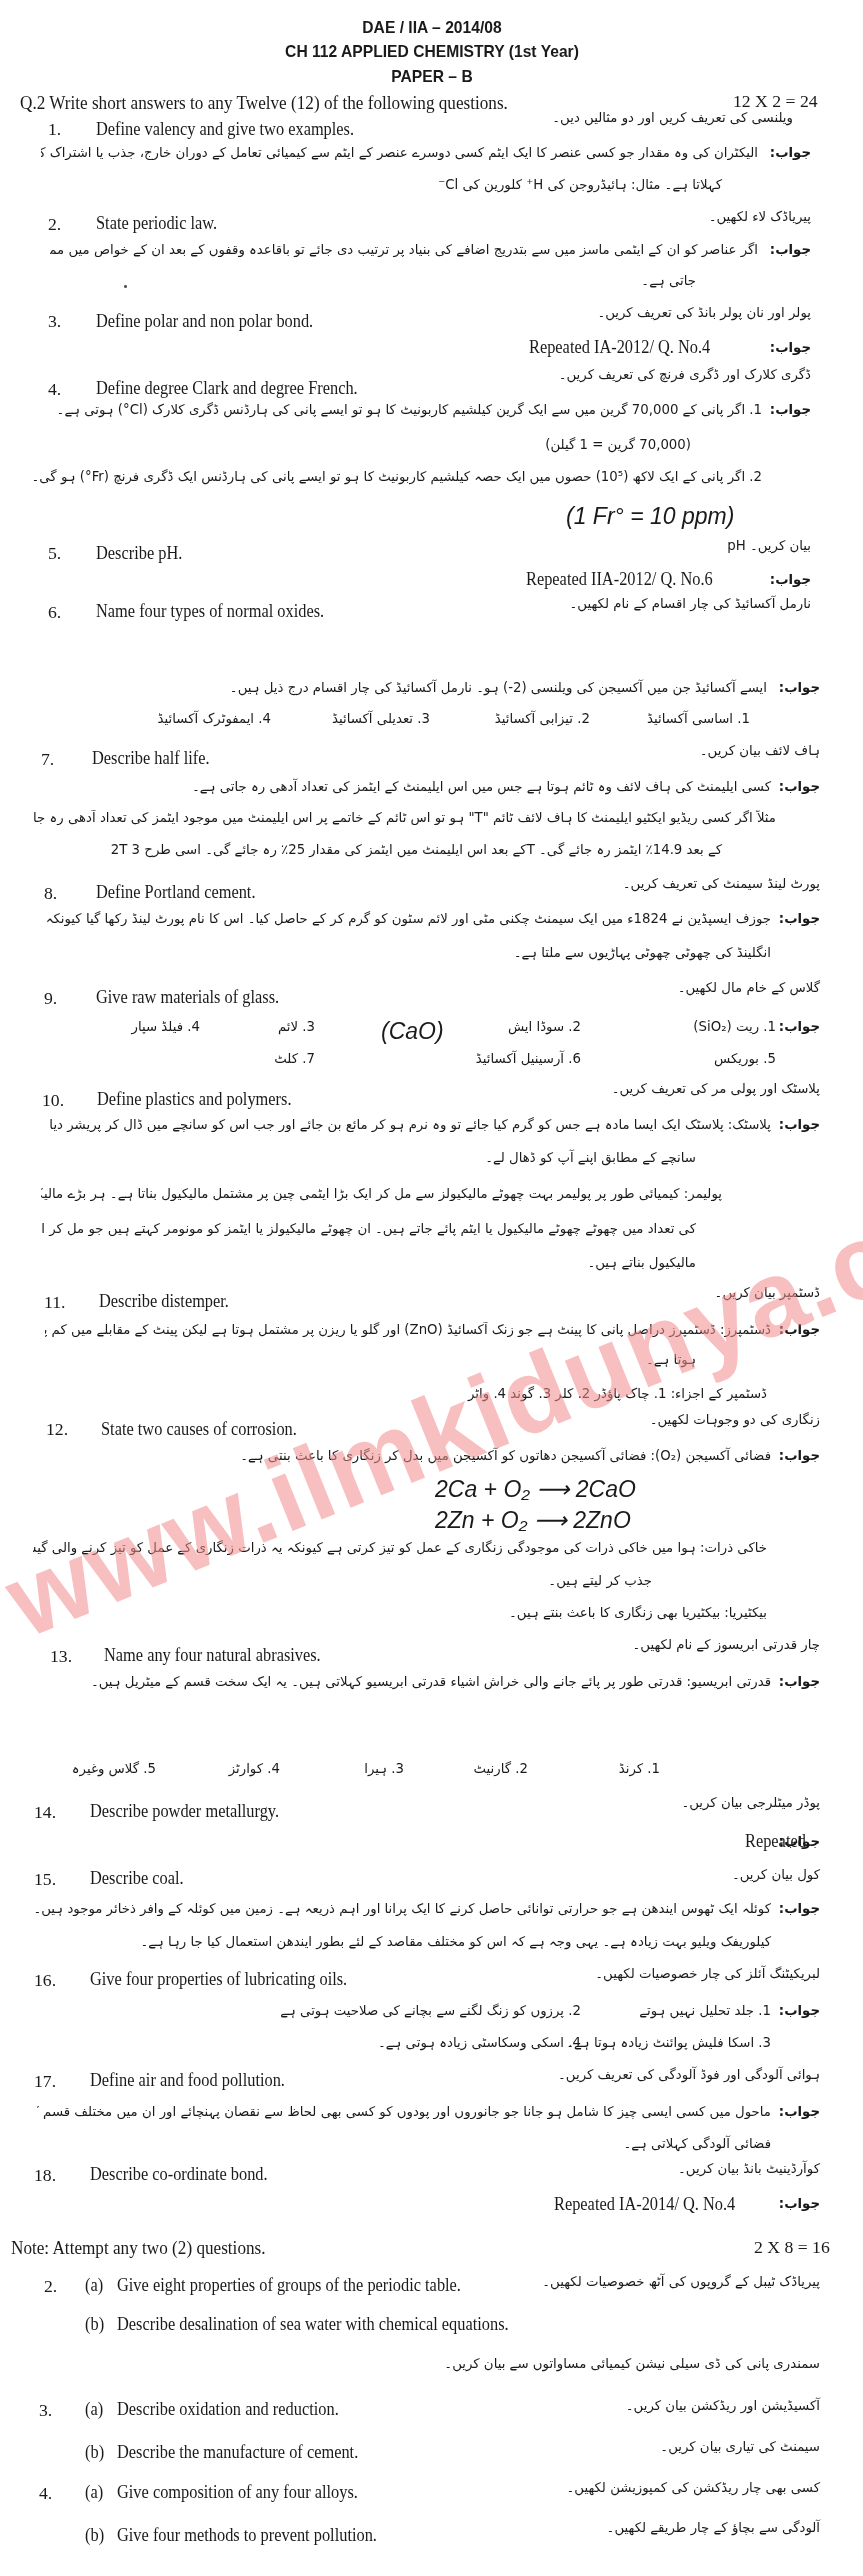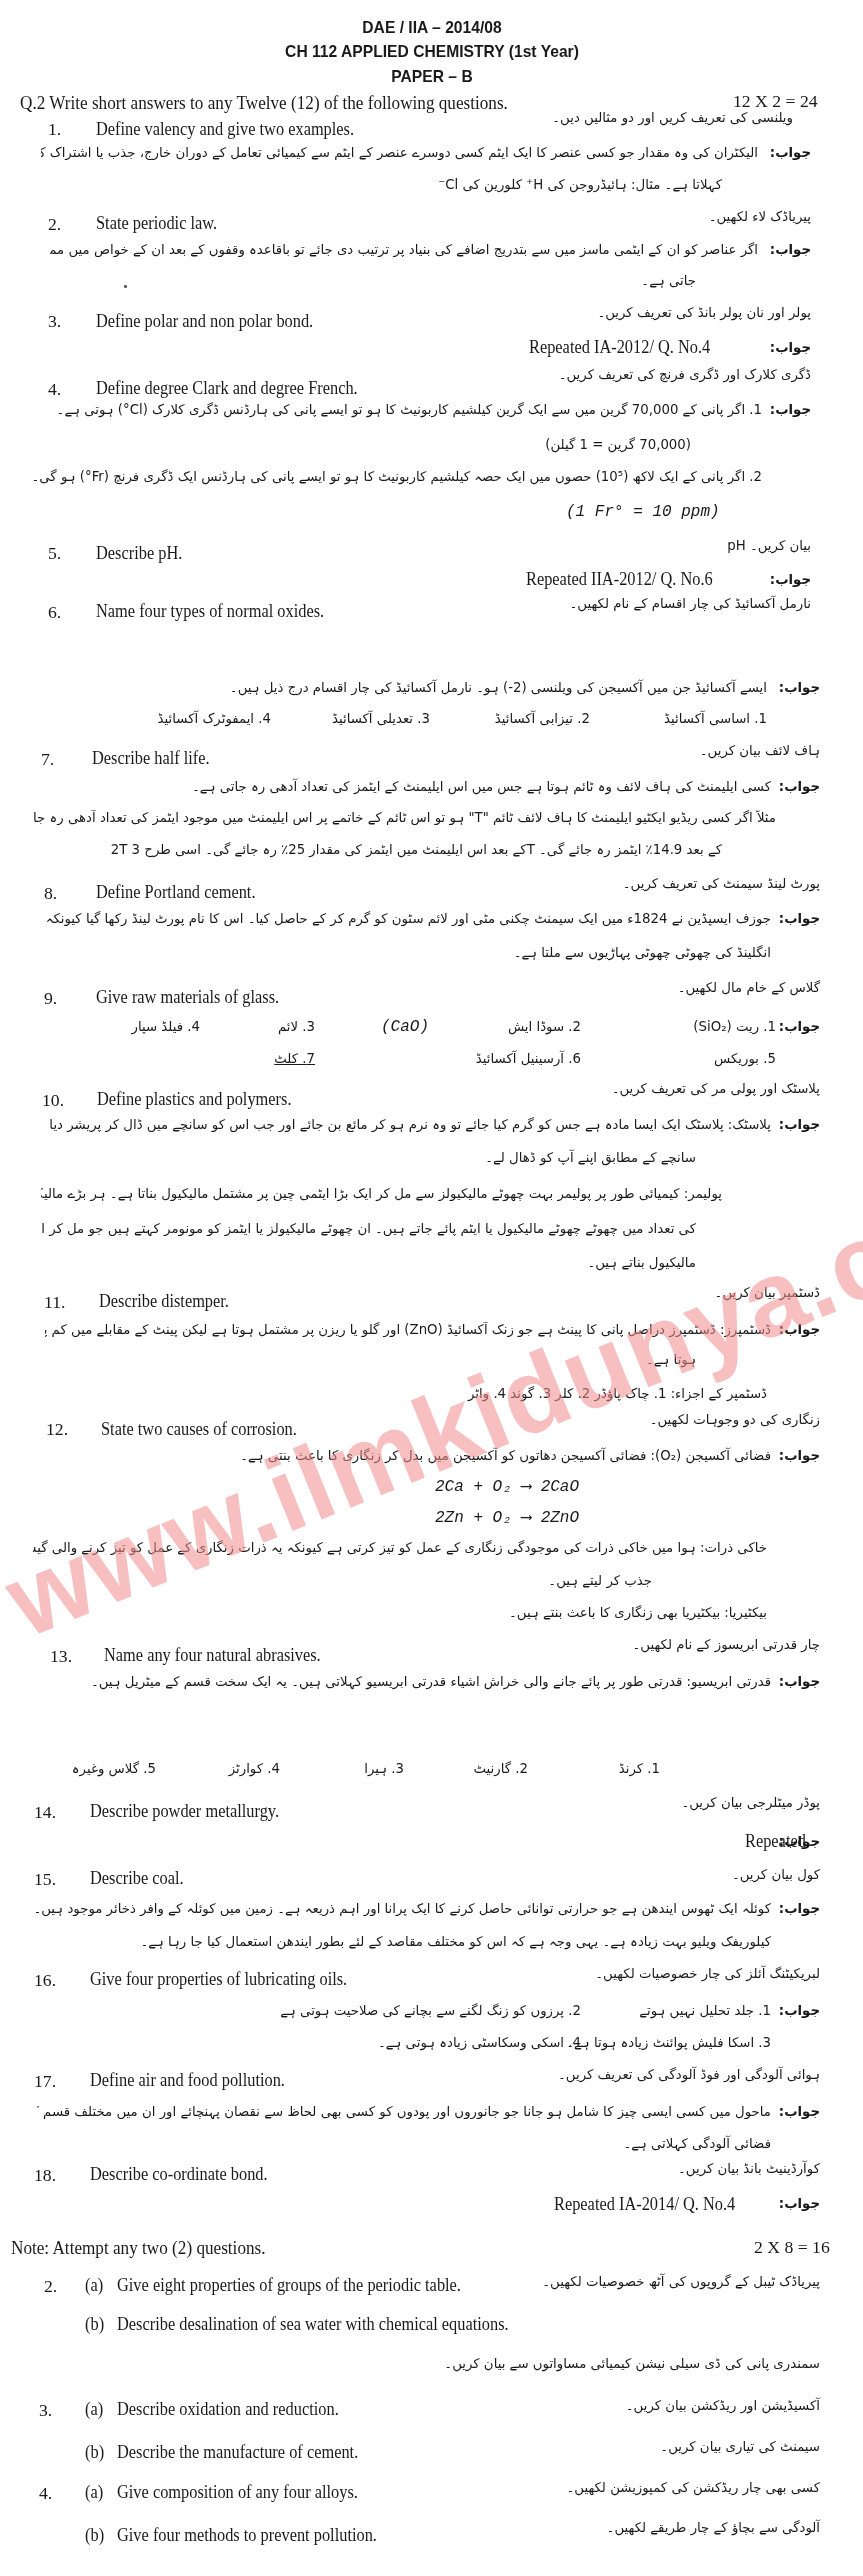--- a/index.html
+++ b/index.html
@@ -5,21 +5,21 @@
   html, body { margin: 0; padding: 0; background: #ffffff; }
   body { width: 864px; height: 2576px; position: relative; overflow: hidden; color: #1a1a1a; font-family: "Liberation Serif", serif; }
   .page { position: absolute; left: 0; top: 0; width: 864px; height: 2576px; }
   .hdr { position: absolute; left: 0; width: 864px; text-align: center; font-family: "Liberation Sans", sans-serif; font-weight: bold; font-size: 17px; transform: scaleX(0.92); }
   .abs { position: absolute; white-space: nowrap; }
   .en { font-family: "Liberation Serif", serif; font-size: 18.6px; transform-origin: left top; transform: scaleX(0.88); }
   .num { font-family: "Liberation Serif", serif; font-size: 17.7px; }
   .ur { font-family: "DejaVu Sans", sans-serif; font-size: 13.3px; direction: rtl; text-align: right; unicode-bidi: plaintext; }
   .ans { font-weight: bold; }
   .marks { font-family: "Liberation Serif", serif; font-size: 17.7px; }
-  .eq { font-family: Liberation Mono, monospace; font-style: italic; font-size: 16px; }
+  .eq { font-family: Liberation Sans, sans-serif; font-style: italic; font-size: 23px; }
   .watermark { position: absolute; left: 35px; top: 1540px; font-family: "Liberation Sans", sans-serif; font-weight: bold; font-size: 106px; color: #f28b8b; opacity: 0.55; transform: rotate(-22deg); transform-origin: left bottom; white-space: nowrap; pointer-events: none; letter-spacing: 1.8px; }
   .dot { position: absolute; width: 2.7px; height: 2.7px; background: #555; border-radius: 50%; }
 </style>
 </head>
 <body>
 
 <div class="page">
 
   <div class="hdr" style="top:17.7px;">DAE / IIA – 2014/08</div>
   <div class="hdr" style="top:42px;">CH 112 APPLIED CHEMISTRY (1st Year)</div>
@@ -62,21 +62,21 @@
   <div class="abs num" style="left:48px; top:543px;">5.</div>
   <div class="abs en" style="left:96px; top:542px;">Describe pH.</div>
   <div class="abs ur ans" style="right:53px; top:572px;">جواب:</div>
   <div class="abs en" style="left:526px; top:568px;">Repeated IIA-2012/ Q. No.6</div>
 
   <div class="abs ur" style="right:53px; top:596px;">نارمل آکسائیڈ کی چار اقسام کے نام لکھیں۔</div>
   <div class="abs num" style="left:48px; top:602px;">6.</div>
   <div class="abs en" style="left:96px; top:600px;">Name four types of normal oxides.</div>
   <div class="abs ur ans" style="right:44px; top:680px;">جواب:</div>
   <div class="abs ur" style="right:97px; top:680px;">ایسے آکسائیڈ جن میں آکسیجن کی ویلنسی (2-) ہو۔ نارمل آکسائیڈ کی چار اقسام درج ذیل ہیں۔</div>
-  <div class="abs ur" style="right:97px; top:711px;text-align:right;">1.  اساسی آکسائیڈ</div>
+  <div class="abs ur" style="right:114px; top:711px;text-align:right;">1.  اساسی آکسائیڈ</div>
   <div class="abs ur" style="right:274px; top:711px;">2.  تیزابی آکسائیڈ</div>
   <div class="abs ur" style="right:434px; top:711px;">3.  تعدیلی آکسائیڈ</div>
   <div class="abs ur" style="right:593px; top:711px;">4.  ایمفوٹرک آکسائیڈ</div>
 
   <div class="abs ur" style="right:44px; top:743px;">ہاف لائف بیان کریں۔</div>
   <div class="abs num" style="left:41px; top:749px;">7.</div>
   <div class="abs en" style="left:92px; top:747px;">Describe half life.</div>
   <div class="abs ur ans" style="right:44px; top:779px;">جواب:</div>
   <div class="abs ur" style="right:93px; top:779px;">کسی ایلیمنٹ کی ہاف لائف وہ ٹائم ہوتا ہے جس میں اس ایلیمنٹ کے ایٹمز کی تعداد آدھی رہ جاتی ہے۔</div>
   <div class="abs ur" style="right:88px; top:810px; max-width:743px; overflow:hidden;">مثلاً   اگر کسی ریڈیو ایکٹیو ایلیمنٹ کا ہاف لائف ٹائم "T" ہو تو اس ٹائم کے خاتمے پر اس ایلیمنٹ میں موجود ایٹمز کی تعداد آدھی رہ جائے گی اور</div>
@@ -93,21 +93,21 @@
   <div class="abs num" style="left:44px; top:988px;">9.</div>
   <div class="abs en" style="left:96px; top:986px;">Give raw materials of glass.</div>
   <div class="abs ur ans" style="right:44px; top:1019px;">جواب:</div>
   <div class="abs ur" style="right:88px; top:1019px;">1.  ریت (SiO₂)</div>
   <div class="abs ur" style="right:283px; top:1019px;">2.  سوڈا ایش</div>
   <div class="abs eq" style="left:381px; top:1018px;">(CaO)</div>
   <div class="abs ur" style="right:549px; top:1019px;">3.  لائم</div>
   <div class="abs ur" style="right:664px; top:1019px;">4.  فیلڈ سپار</div>
   <div class="abs ur" style="right:88px; top:1051px;">5.  بوریکس</div>
   <div class="abs ur" style="right:283px; top:1051px;">6.  آرسینیل آکسائیڈ</div>
-  <div class="abs ur" style="right:549px; top:1051px;text-decoration:underline;">7.  کلٹ</div>
+  <div class="abs ur" style="right:549px; top:1051px;">7.  کلٹ</div>
 
   <div class="abs ur" style="right:44px; top:1081px;">پلاسٹک اور پولی مر کی تعریف کریں۔</div>
   <div class="abs num" style="left:42px; top:1090px;">10.</div>
   <div class="abs en" style="left:97px; top:1088px;">Define plastics and polymers.</div>
   <div class="abs ur ans" style="right:44px; top:1117px;">جواب:</div>
   <div class="abs ur" style="right:93px; top:1117px; max-width:726px; overflow:hidden;">پلاسٹک:   پلاسٹک ایک ایسا مادہ ہے جس کو گرم کیا جائے تو وہ نرم ہو کر مائع بن جائے اور جب اس کو سانچے میں ڈال کر پریشر دیا جائے تو وہ</div>
   <div class="abs ur" style="right:168px; top:1150px;">سانچے کے مطابق اپنے آپ کو ڈھال لے۔</div>
   <div class="abs ur" style="right:142px; top:1186px; max-width:681px; overflow:hidden;">پولیمر:   کیمیائی طور پر پولیمر بہت چھوٹے مالیکیولز سے مل کر ایک بڑا ایٹمی چین پر مشتمل مالیکیول بناتا ہے۔ ہر بڑے مالیکیول میں ہزاروں</div>
   <div class="abs ur" style="right:168px; top:1221px; max-width:655px; overflow:hidden;">کی تعداد میں چھوٹے چھوٹے مالیکیول یا ایٹم پائے جاتے ہیں۔ ان چھوٹے مالیکیولز یا ایٹمز کو مونومر کہتے ہیں جو مل کر ایک کثیر</div>
   <div class="abs ur" style="right:168px; top:1255px;">مالیکیول بناتے ہیں۔</div>

